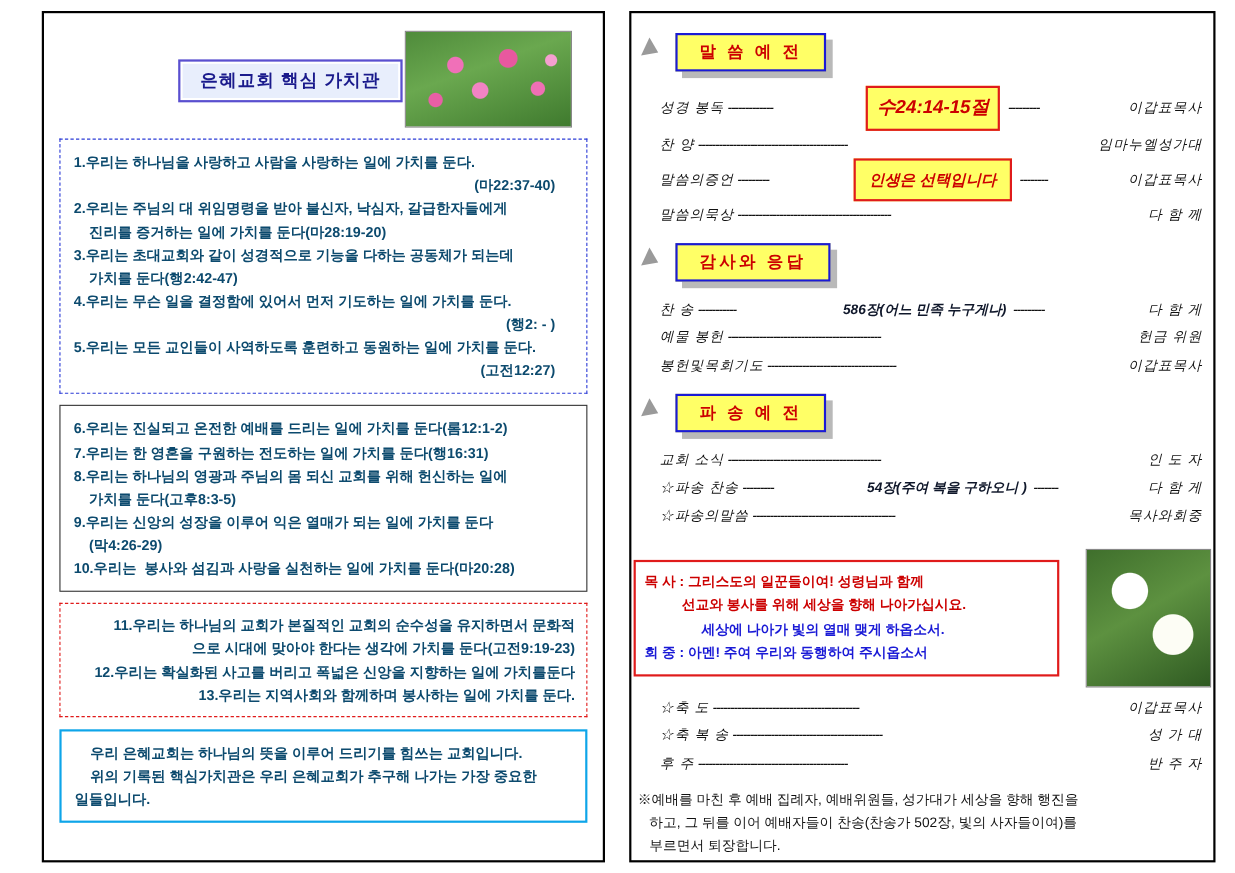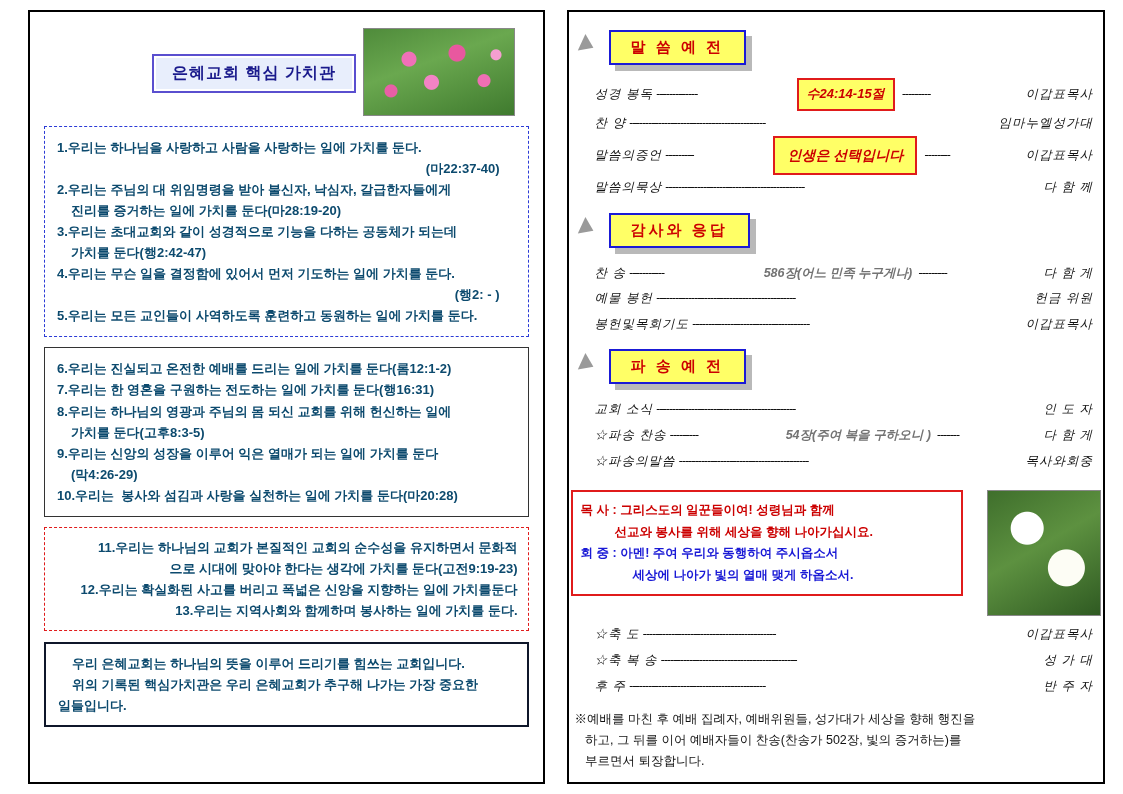--- a/index.html
+++ b/index.html
@@ -23,21 +23,21 @@
     box-sizing: border-box;
   }
   .panel {
     border: 2px solid #000;
     box-sizing: border-box;
     position: relative;
     background: #fff;
   }
   .panel-left {
     width: 518px;
-    margin-left: 10px;
+    margin-left: 20px;
     padding: 12px 14px;
   }
   .panel-right {
     width: 540px;
     padding: 12px 2px;
   }
 
   
   .left-head {
     display: flex;
@@ -85,21 +85,21 @@
     padding: 10px 10px 10px 12px;
     margin-top: 10px;
   }
   .box-dashed-red {
     border: 1px dashed #e01b1b;
     padding: 9px 10px 9px 12px;
     margin-top: 10px;
     text-align: right;
   }
   .box-solid-blue {
-    border: 2px solid #0f172a;
+    border: 2px solid #0ea5e9;
     padding: 9px 12px;
     margin-top: 11px;
   }
 
   .vline {
     font-size: 13px;
     line-height: 1.62;
     color: #0a0a7a;
     font-weight: bold;
     white-space: pre-wrap;
@@ -165,38 +165,38 @@
   }
   .order-row .who { flex: 0 0 auto; letter-spacing: 1px; }
   .order-row .mid-hl {
     flex: 0 0 auto;
     border: 2px solid #e01b1b;
     background: #ffff66;
     color: #cc0000;
     font-weight: bold;
     padding: 1px 8px;
     margin: 0 4px;
-    font-size: 13px;
+    font-size: 17px;
   }
   .order-row .mid-hl.big {
     padding: 3px 12px;
     font-size: 14px;
   }
   .order-row .mid-plain {
     flex: 0 0 auto;
-    color: #737373;
+    color: #0f172a;
     font-weight: bold;
     padding: 0 3px;
   }
 
   .resp-area {
     display: flex;
     gap: 24px;
     margin-top: 10px;
-    align-items: flex-start;
+    align-items: center;
   }
   .resp-box {
     flex: 1 1 auto;
     border: 2px solid #e01b1b;
     padding: 8px 8px;
   }
   .resp-line {
     font-size: 12.5px;
     font-weight: bold;
     color: #cc0000;
@@ -241,20 +241,21 @@
     <div class="box-dashed-blue">
       <div class="vline navy">1.우리는 하나님을 사랑하고 사람을 사랑하는 일에 가치를 둔다.</div>
       <div class="vline navy ref-right">(마22:37-40)</div>
       <div class="vline navy">2.우리는 주님의 대 위임명령을 받아 불신자, 낙심자, 갈급한자들에게</div>
       <div class="vline navy indent">진리를 증거하는 일에 가치를 둔다(마28:19-20)</div>
       <div class="vline navy">3.우리는 초대교회와 같이 성경적으로 기능을 다하는 공동체가 되는데</div>
       <div class="vline navy indent">가치를 둔다(행2:42-47)</div>
       <div class="vline navy">4.우리는 무슨 일을 결정함에 있어서 먼저 기도하는 일에 가치를 둔다.</div>
       <div class="vline navy ref-right">(행2: - )</div>
       <div class="vline navy">5.우리는 모든 교인들이 사역하도록 훈련하고 동원하는 일에 가치를 둔다.</div>
+      <div class="vline navy ref-right">(고전12:27)</div>
     </div>
 
     <div class="box-solid-thin">
       <div class="vline navy">6.우리는 진실되고 온전한 예배를 드리는 일에 가치를 둔다(롬12:1-2)</div>
       <div class="vline navy">7.우리는 한 영혼을 구원하는 전도하는 일에 가치를 둔다(행16:31)</div>
       <div class="vline navy">8.우리는 하나님의 영광과 주님의 몸 되신 교회를 위해 헌신하는 일에</div>
       <div class="vline navy indent">가치를 둔다(고후8:3-5)</div>
       <div class="vline navy">9.우리는 신앙의 성장을 이루어 익은 열매가 되는 일에 가치를 둔다</div>
       <div class="vline navy indent">(막4:26-29)</div>
       <div class="vline navy">10.우리는  봉사와 섬김과 사랑을 실천하는 일에 가치를 둔다(마20:28)</div>
@@ -358,22 +359,22 @@
         <span class="lbl">☆파송의말씀</span>
         <span class="dots">-----------------------------------------</span>
         <span class="who">목사와회중</span>
       </div>
     </div>
 
     <div class="resp-area">
       <div class="resp-box">
         <div class="resp-line">목 사 : 그리스도의 일꾼들이여! 성령님과 함께</div>
         <div class="resp-line" style="padding-left:34px">선교와 봉사를 위해 세상을 향해 나아가십시요.</div>
+        <div class="resp-line blue" style="padding-left:52px">세상에 나아가 빛의 열매 맺게 하옵소서.</div>
         <div class="resp-line blue">회 중 : 아멘! 주여 우리와 동행하여 주시옵소서</div>
-        <div class="resp-line blue" style="padding-left:52px">세상에 나아가 빛의 열매 맺게 하옵소서.</div>
       </div>
       <div class="white-flower"></div>
     </div>
 
     <div class="order-list" style="padding-top:6px">
       <div class="order-row">
         <span class="lbl">☆축     도</span>
         <span class="dots">------------------------------------------</span>
         <span class="who">이갑표목사</span>
       </div>
@@ -383,16 +384,16 @@
         <span class="who">성   가  대</span>
       </div>
       <div class="order-row">
         <span class="lbl">후      주</span>
         <span class="dots">-------------------------------------------</span>
         <span class="who">반  주  자</span>
       </div>
     </div>
 
     <div class="footnote">※예배를 마친 후 예배 집례자, 예배위원들, 성가대가 세상을 향해 행진을
-   하고, 그 뒤를 이어 예배자들이 찬송(찬송가 502장, 빛의 증거하는)를
+   하고, 그 뒤를 이어 예배자들이 찬송(찬송가 502장, 빛의 사자들이여)를
    부르면서 퇴장합니다.</div>
   </div>
 </div>
 
 </body></html>

